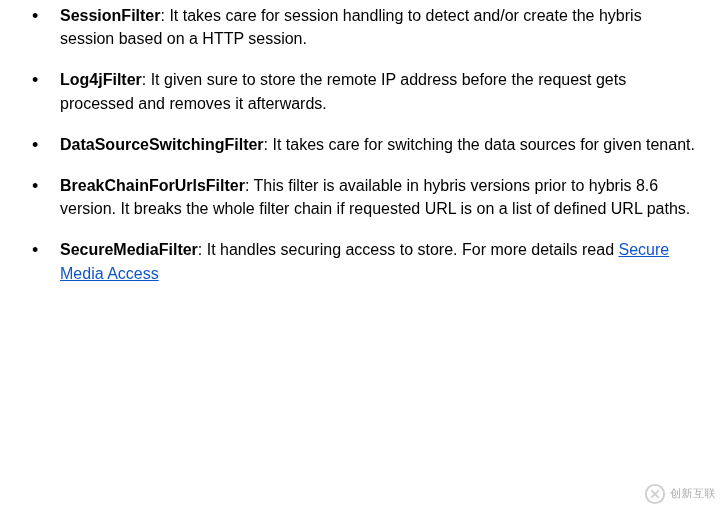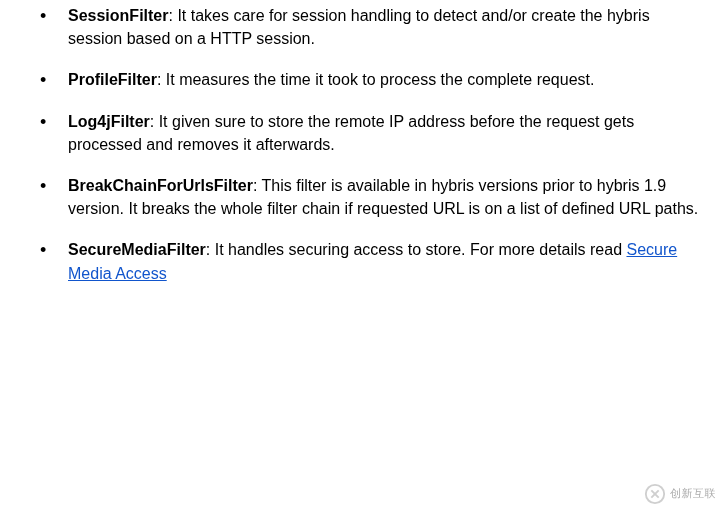--- a/index.html
+++ b/index.html
@@ -9,21 +9,21 @@
     font-size: 16px;
     line-height: 1.45;
     color: #000;
     background: #fff;
   }
   .page {
     width: 720px;
     height: 514px;
     position: relative;
     box-sizing: border-box;
-    padding: 4px 20px 0 26px;
+    padding: 4px 20px 0 18px;
   }
   ul.filters {
     margin: 0;
     padding: 0 0 0 40px;
     list-style: none;
   }
   ul.filters > li {
     position: relative;
     margin-bottom: 18px;
     padding-left: 2px;
@@ -65,32 +65,32 @@
 </head>
 <body>
 
 <div class="page">
   <ul class="filters">
 
     <li>
       <span class="name">SessionFilter</span><span>: It takes care for session handling to detect and/or create the hybris session based on a HTTP session.</span>
     </li>
 
-    <li>
-      <span class="name">ProfileFilter</span><span>: It measures the time it took to process the complete request.</span>
-    </li>
 
     <li>
       <span class="name">Log4jFilter</span><span>: It given sure to store the remote IP address before the request gets processed and removes it afterwards.</span>
     </li>
 
 
+    <li>
+      <span class="name">DataSourceSwitchingFilter</span><span>: It takes care for switching the data sources for given tenant.</span>
+    </li>
 
     <li>
-      <span class="name">BreakChainForUrlsFilter</span><span>: This filter is available in hybris versions prior to hybris 1.9 version. It breaks the whole filter chain if requested URL is on a list of defined URL paths.</span>
+      <span class="name">BreakChainForUrlsFilter</span><span>: This filter is available in hybris versions prior to hybris 8.6 version. It breaks the whole filter chain if requested URL is on a list of defined URL paths.</span>
     </li>
 
     <li>
       <span class="name">SecureMediaFilter</span><span>: It handles securing access to store. For more details read </span><a href="#" class="link">Secure Media Access</a>
     </li>
 
   </ul>
 
   <div class="watermark">
     <svg viewBox="0 0 24 24">

